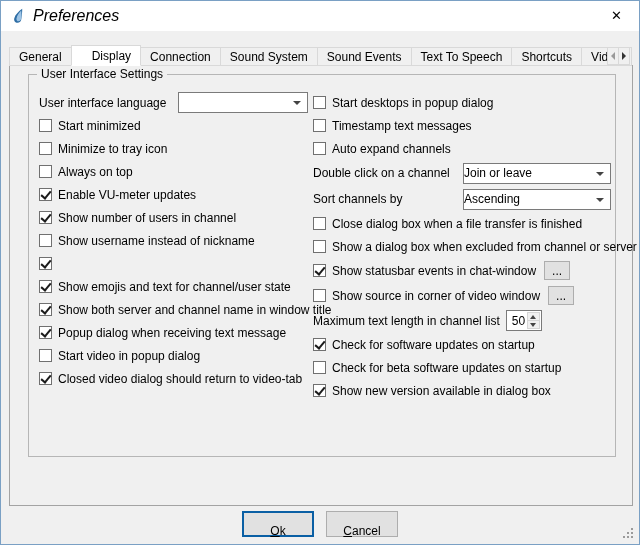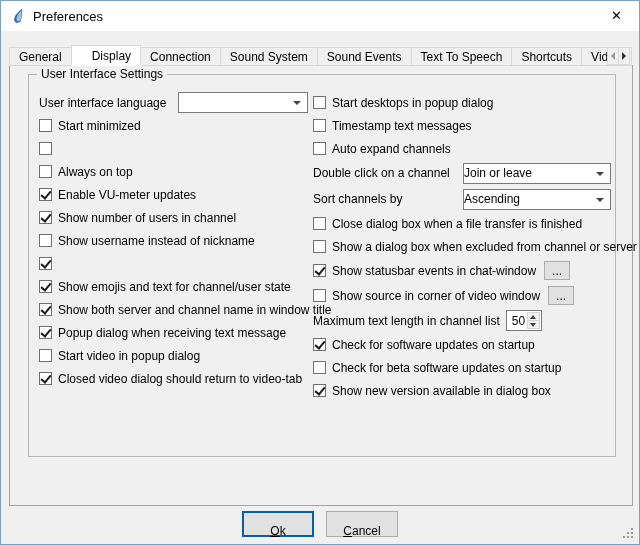--- a/index.html
+++ b/index.html
@@ -4,21 +4,21 @@
 <style>
   * { margin:0; padding:0; box-sizing:border-box; }
   html,body { width:640px; height:545px; }
   body { font-family:"Liberation Sans", sans-serif; font-size:12px; color:#000; background:#fff; }
 
   .window { position:relative; width:640px; height:545px; background:#f0f0f0; border:1px solid #7aa0c4; overflow:hidden; }
 
   
   .titlebar { position:absolute; left:0; top:0; width:100%; height:30px; background:#ffffff; display:flex; align-items:center; padding-left:9px; }
   .app-icon { width:16px; height:16px; flex:none; }
-  .title-text { margin-left:7px; font-size:13px; }
+  .title-text { margin-left:7px; font-size:16px;font-style:italic; }
   .close-btn { position:absolute; right:0; top:0; width:45px; height:29px; border:none; background:transparent; font-size:13px; color:#000; cursor:default; font-family:"Liberation Sans", sans-serif; }
 
   
   .tabbar { position:absolute; left:8px; top:44px; width:624px; height:21px; display:flex; align-items:flex-end; overflow:hidden; z-index:2; }
   .tab { height:19px; line-height:18px; padding:0 9px; background:#f0f0f0; border:1px solid #d9d9d9; white-space:nowrap; cursor:default; }
   .tab + .tab { margin-left:-1px; }
   .tab.active { background:#ffffff; height:21px; line-height:20px; border-bottom:1px solid #ffffff; z-index:3; position:relative;padding-left:20px; }
   .tab-scroller { position:absolute; right:9px; top:46px; height:18px; display:flex; z-index:4; }
   .tscroll { width:12px; height:18px; background:#f0f0f0; border:1px solid #d9d9d9; display:flex; align-items:center; justify-content:center; }
   .tscroll + .tscroll { margin-left:-1px; }
@@ -120,20 +120,21 @@
             <span></span>
             <span class="combo-arrow"></span>
           </div>
         </div>
         <div class="row">
           <span class="cb"></span>
           <span class="lbl">Start minimized</span>
         </div>
         <div class="row">
           <span class="cb"></span>
+          <span class="lbl">Minimize to tray icon</span>
         </div>
         <div class="row">
           <span class="cb"></span>
           <span class="lbl">Always on top</span>
         </div>
         <div class="row">
           <span class="cb checked"></span>
           <span class="lbl">Enable VU-meter updates</span>
         </div>
         <div class="row">

